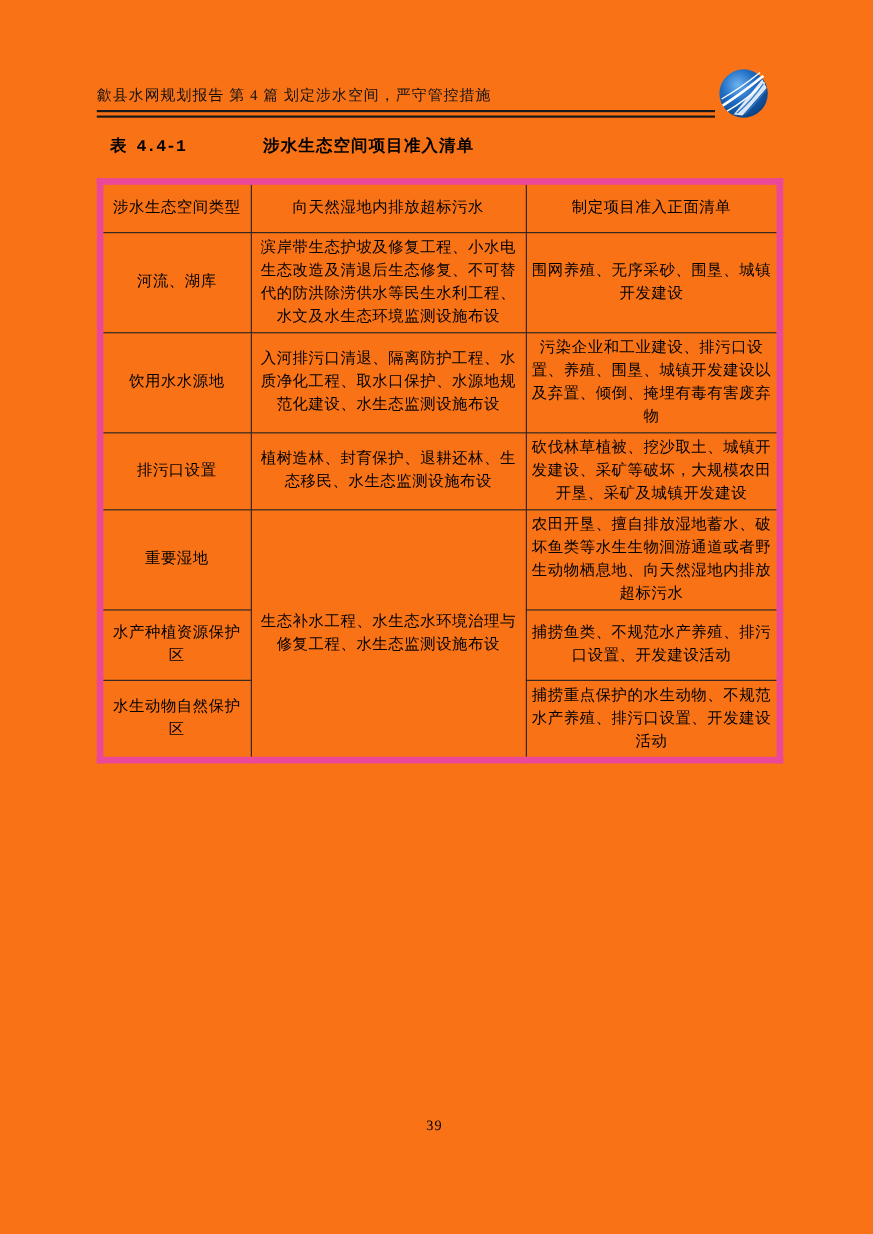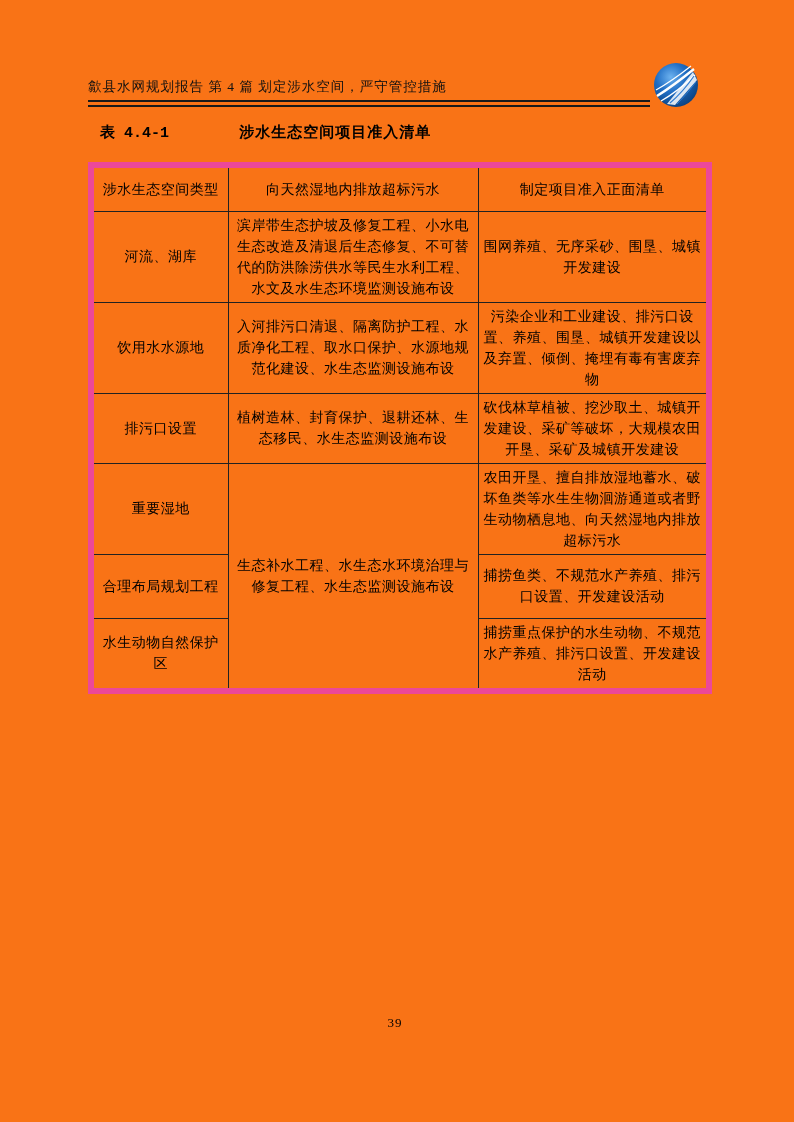--- a/index.html
+++ b/index.html
@@ -168,21 +168,21 @@
         <td>排污口设置</td>
         <td>植树造林、封育保护、退耕还林、生态移民、水生态监测设施布设</td>
         <td>砍伐林草植被、挖沙取土、城镇开发建设、采矿等破坏，大规模农田开垦、采矿及城镇开发建设</td>
       </tr>
       <tr class="r-4">
         <td>重要湿地</td>
         <td rowspan="3">生态补水工程、水生态水环境治理与修复工程、水生态监测设施布设</td>
         <td>农田开垦、擅自排放湿地蓄水、破坏鱼类等水生生物洄游通道或者野生动物栖息地、向天然湿地内排放超标污水</td>
       </tr>
       <tr class="r-5">
-        <td>合理布局规划工程</td>
+        <td>水产种植资源保护区</td>
         <td>捕捞鱼类、不规范水产养殖、排污口设置、开发建设活动</td>
       </tr>
       <tr class="r-6">
         <td>水生动物自然保护区</td>
         <td>捕捞重点保护的水生动物、不规范水产养殖、排污口设置、开发建设活动</td>
       </tr>
     </tbody>
       </table>
   </div>
 

